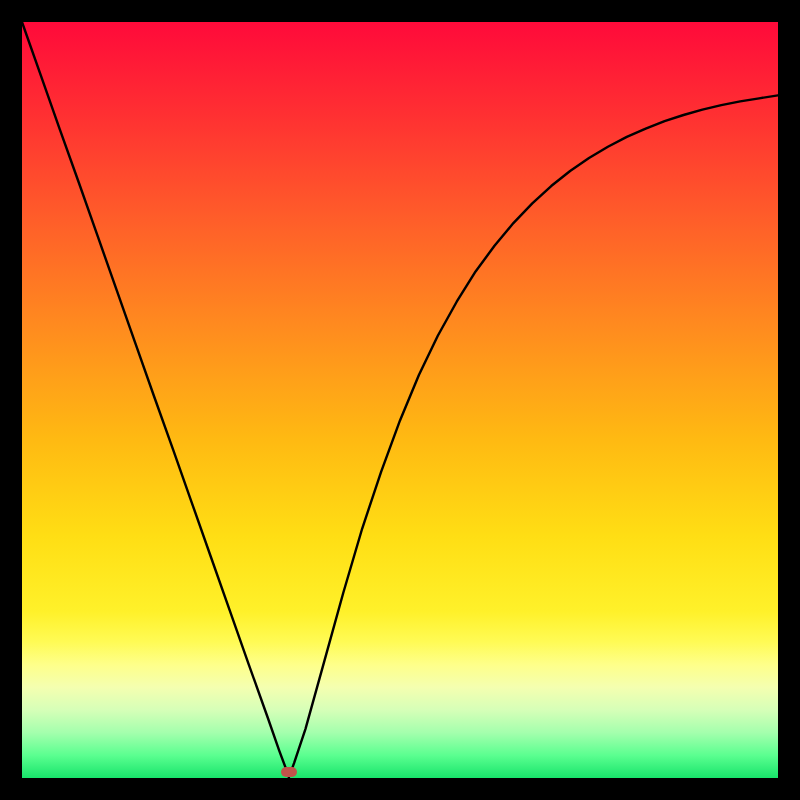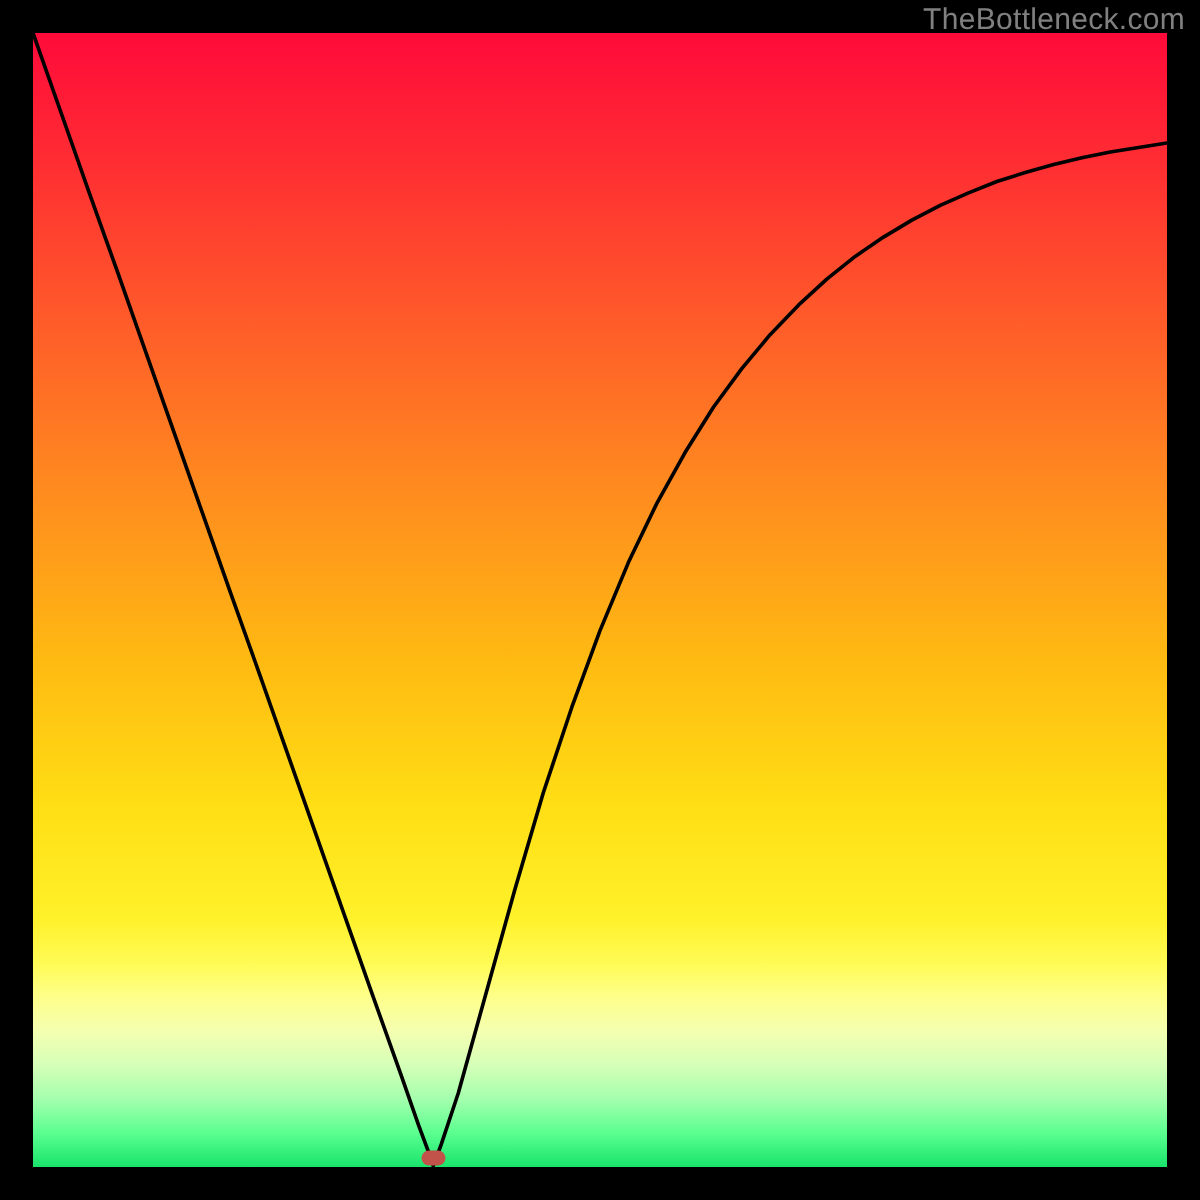--- a/index.html
+++ b/index.html
@@ -78,14 +78,13 @@
             <stop offset="100%" stop-color="#18e46b"></stop>
           </linearGradient>
       </defs>
       <rect x="0" y="0" width="100" height="100" fill="url(#bg-grad)"></rect>
     </svg>
     <svg class="curve-svg" viewBox="0 0 1000 1000" preserveAspectRatio="none">
       <path fill="none" stroke="#000" stroke-width="3.2" stroke-linejoin="round" stroke-linecap="round" d="M0.00 0.00 L25.00 71.00 L50.00 142.00 L75.00 212.00 L100.00 283.00 L125.00 354.00 L150.00 425.00 L175.00 496.00 L200.00 566.00 L225.00 637.00 L250.00 708.00 L275.00 779.00 L300.00 850.00 L325.00 920.00 L340.00 963.00 L350.00 990.00 L353.00 999.00 L360.00 980.00 L375.00 935.00 L400.00 845.00 L425.00 755.00 L450.00 670.00 L475.00 595.00 L500.00 527.00 L525.00 467.00 L550.00 415.00 L575.00 370.00 L600.00 330.00 L625.00 296.00 L650.00 266.00 L675.00 240.00 L700.00 217.00 L725.00 197.00 L750.00 180.00 L775.00 165.00 L800.00 152.00 L825.00 141.00 L850.00 131.00 L875.00 123.00 L900.00 116.00 L925.00 110.00 L950.00 105.00 L975.00 101.00 L1000.00 97.00"></path>
     </svg>
     <div class="marker" style="left: 35.3%; top: 99.2%; background: rgb(193, 83, 75);"></div>
   </div>
-  <div class="watermark">TheBottleneck.com</div>
 </div>
 
 </body></html>

